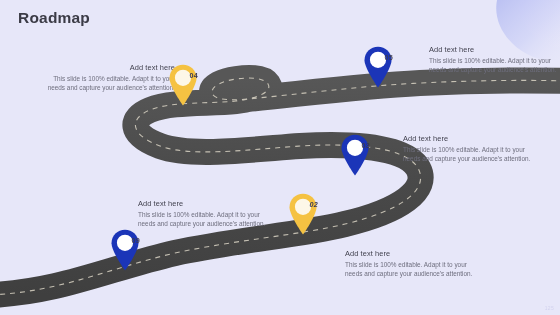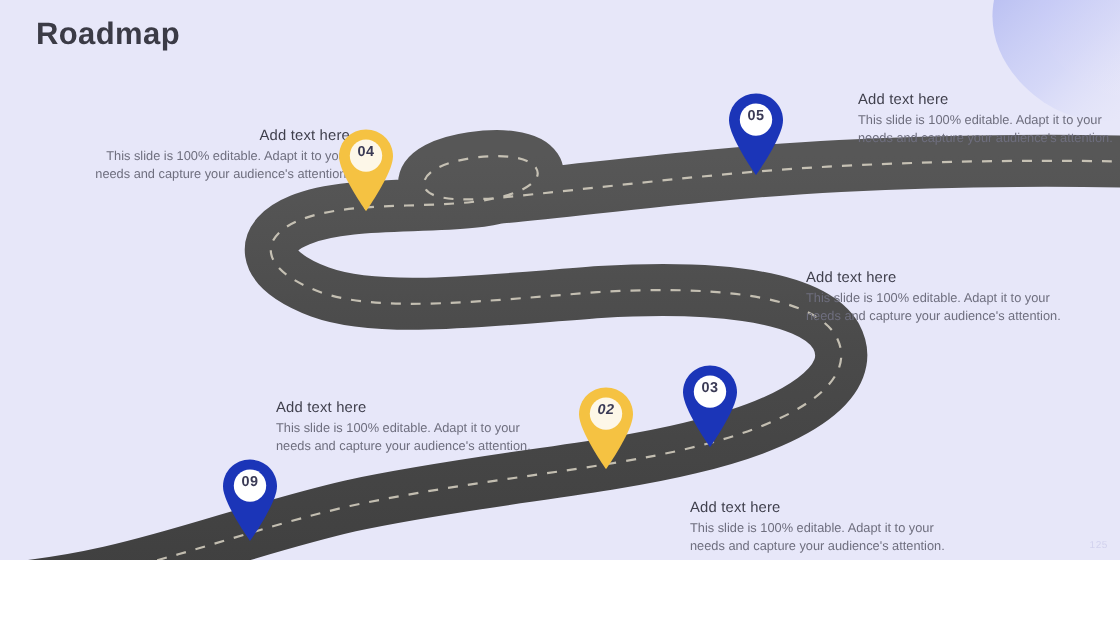--- a/index.html
+++ b/index.html
@@ -4,21 +4,21 @@
 <style>
   * { margin:0; padding:0; box-sizing:border-box; }
   html,body{ background:#ffffff; }
   body{
     font-family:"Liberation Sans", sans-serif;
     -webkit-font-smoothing:antialiased;
   }
   #slide{
     position:relative;
     width:560px;
-    height:280px;
+    height:315px;
     overflow:hidden;
     background:#e7e7f9;
   }
 
   
   .blob-wrap{
     position:absolute; inset:0;
     pointer-events:none;
   }
 
@@ -70,31 +70,31 @@
   
   .pin{
     position:absolute;
     width:30px; height:42px;
   }
   .pin svg{ display:block; width:30px; height:42px; overflow:visible; }
   .pin .num{
     position:absolute;
     left:0; top:6.5px;
     width:30px;
-    text-align:center;
+    text-align:right;
     font-size:7.2px;
     font-weight:700;
     color:#3a3a55;
     letter-spacing:.2px;
     pointer-events:none;
   }
 
   #pin-01{ left:110px; top:229px; }
   #pin-02{ left:288px; top:193px;font-style:italic; }
-  #pin-03{ left:340px; top:134px;margin-top:48px; }
+  #pin-03{ left:340px; top:134px; }
   #pin-04{ left:168px; top:64px;  }
   #pin-05{ left:363px; top:46px;  }
 
   
   #watermark{
     position:absolute;
     right:6px; bottom:4px;
     font-size:5px;
     color:#d2d2ee;
     letter-spacing:.3px;

